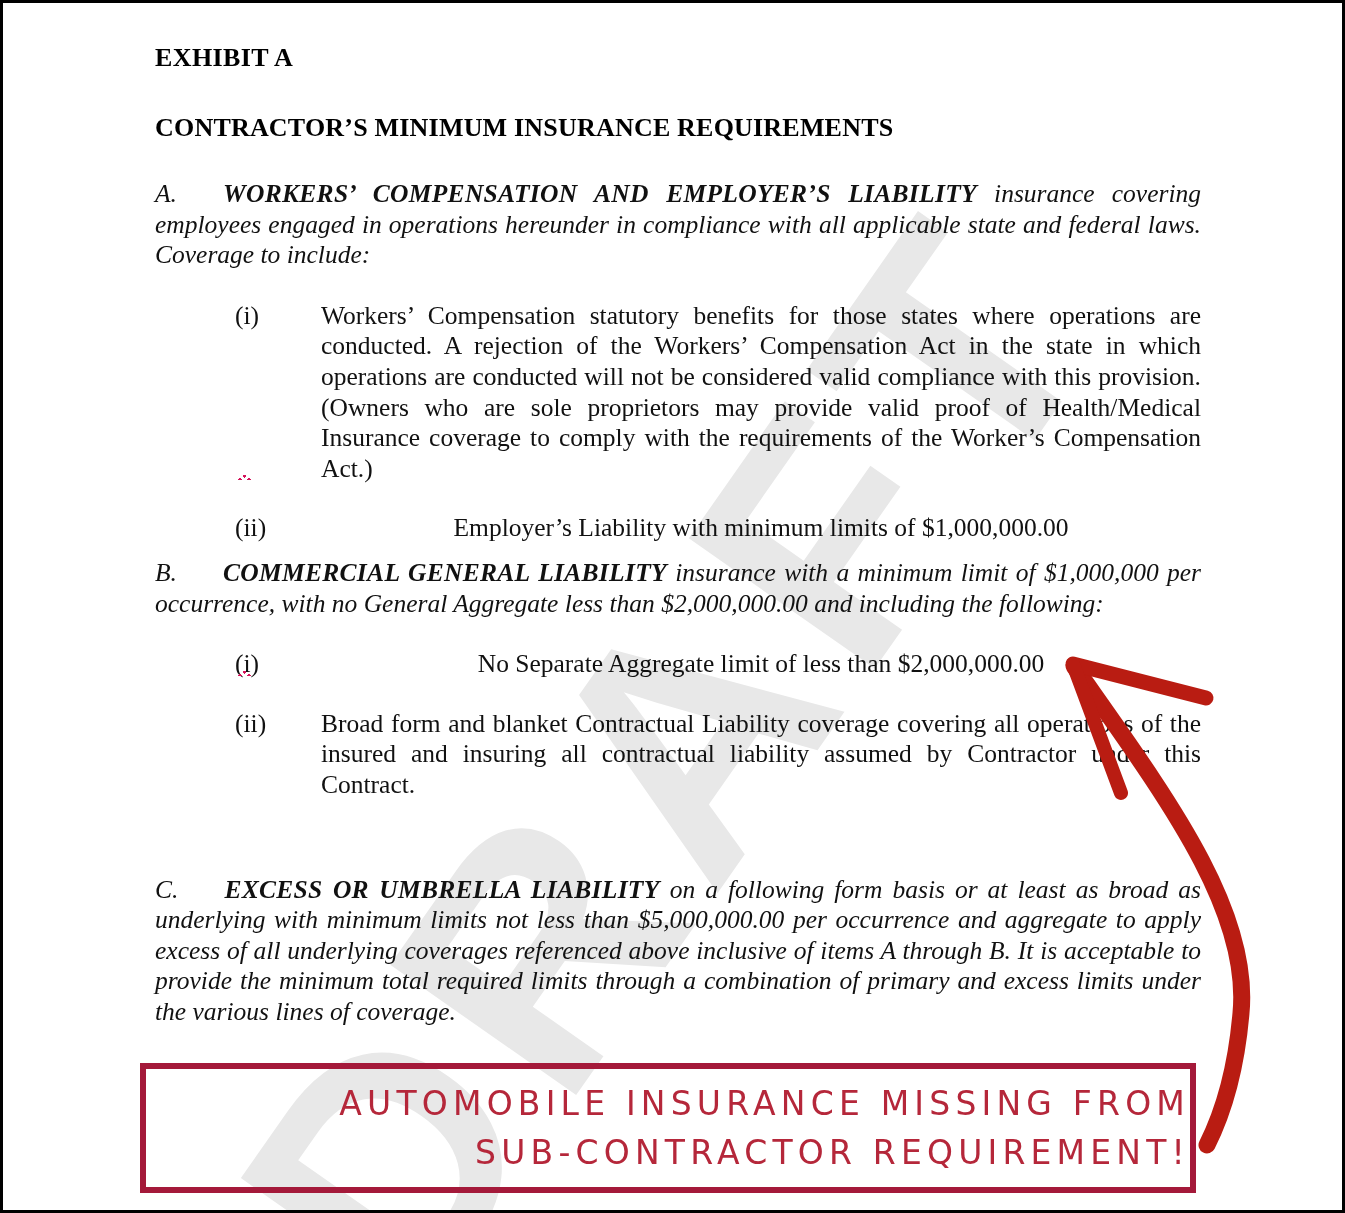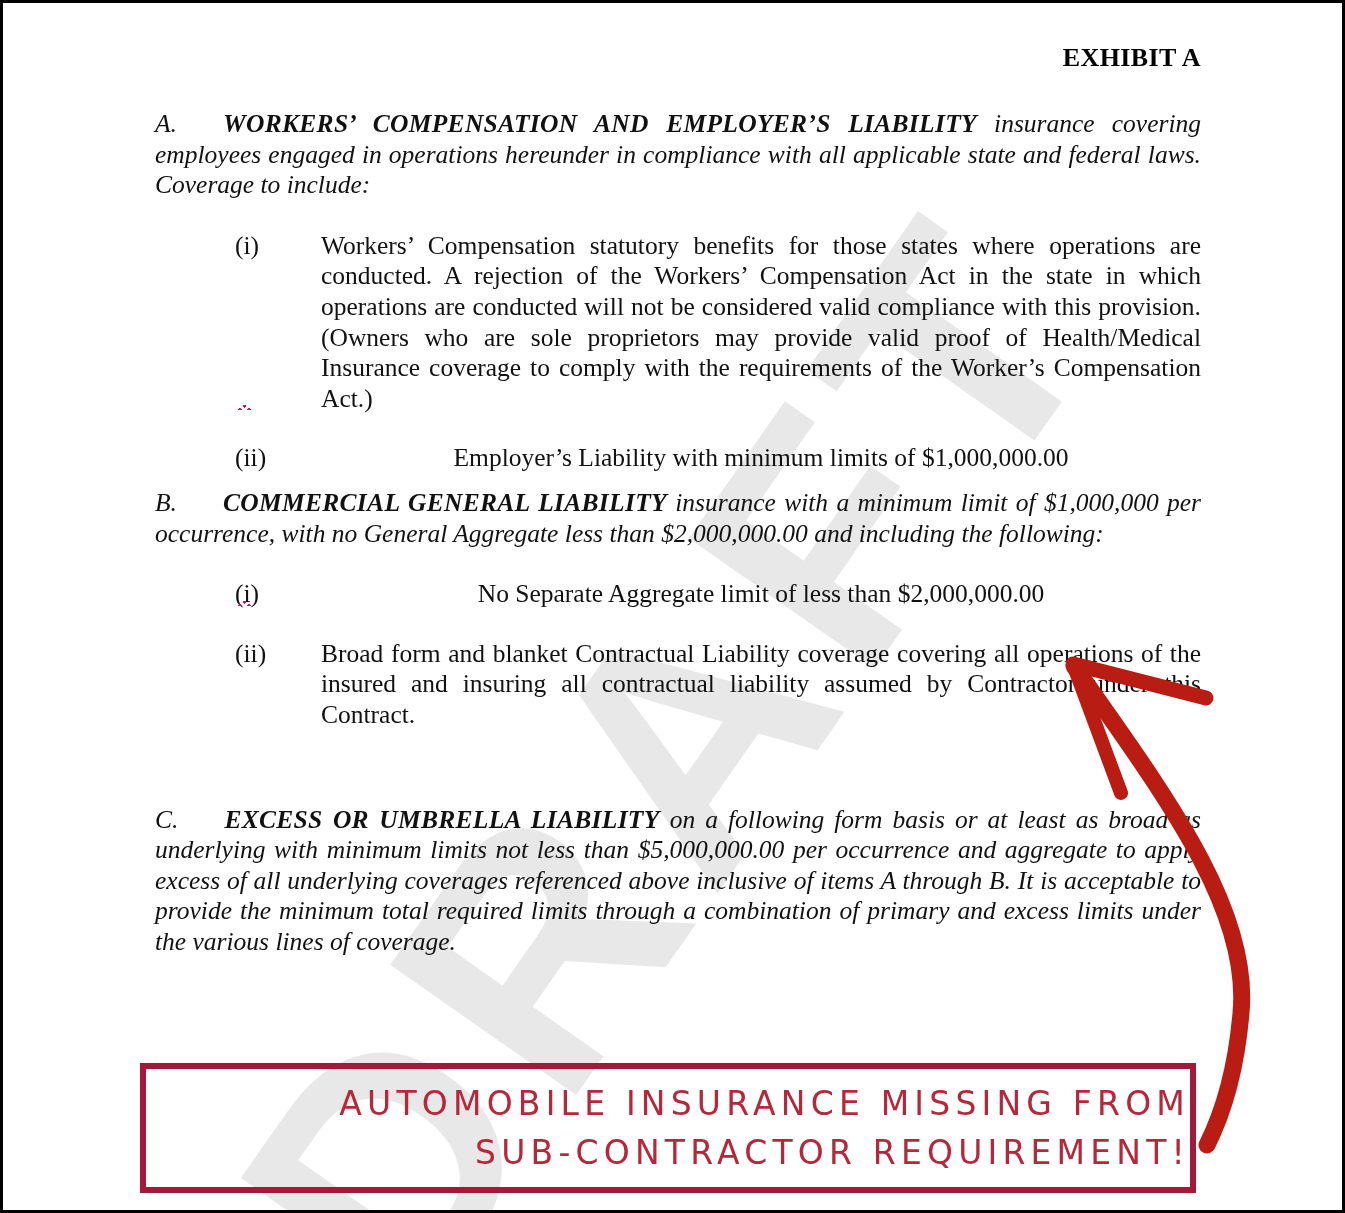--- a/index.html
+++ b/index.html
@@ -40,21 +40,21 @@
   
   #doc {
     position: absolute;
     left: 152px;
     top: 0;
     width: 1046px;
     z-index: 2;
   }
 
   .title-block {
-    text-align: right;
+    text-align: left;
   }
   .title-main {
     font-size: 26px;
     font-weight: bold;
     letter-spacing: 0.4px;
     margin-top: 40px;
   }
   .title-sub {
     font-size: 26px;
     font-weight: bold;
@@ -164,20 +164,21 @@
 <body>
 
 <div id="page">
 
   <div id="watermark">DRAFT</div>
 
   <div id="doc">
 
     <div class="title-block">
       <div class="title-main">EXHIBIT A</div>
+      <div class="title-sub">CONTRACTOR’S MINIMUM INSURANCE REQUIREMENTS</div>
     </div>
 
     <div class="para section" style="margin-top:36px;">
       <span class="sec-letter">A.</span><span class="sec-gap"></span><span class="sec-head">WORKERS’ COMPENSATION AND EMPLOYER’S LIABILITY</span><span> insurance covering employees engaged in operations hereunder in compliance with all applicable state and federal laws.  Coverage to include:</span>
     </div>
 
     <div class="subitem" style="margin-top:30px;">
       <div class="marker">
         <span>(i)</span>
         <span class="squiggle"></span>

